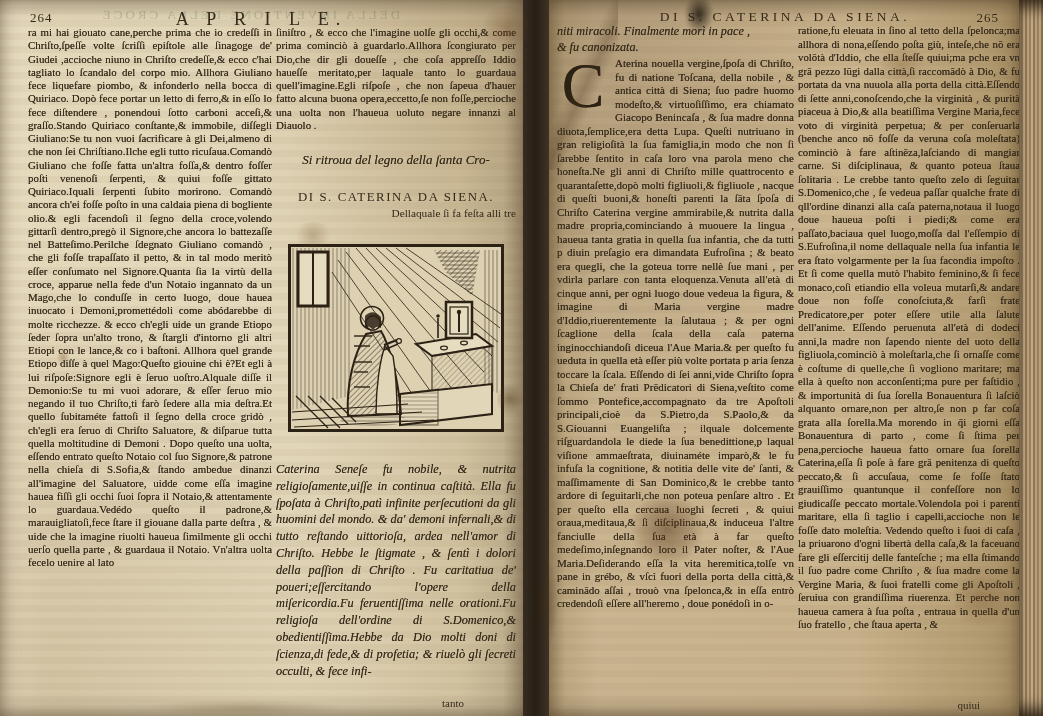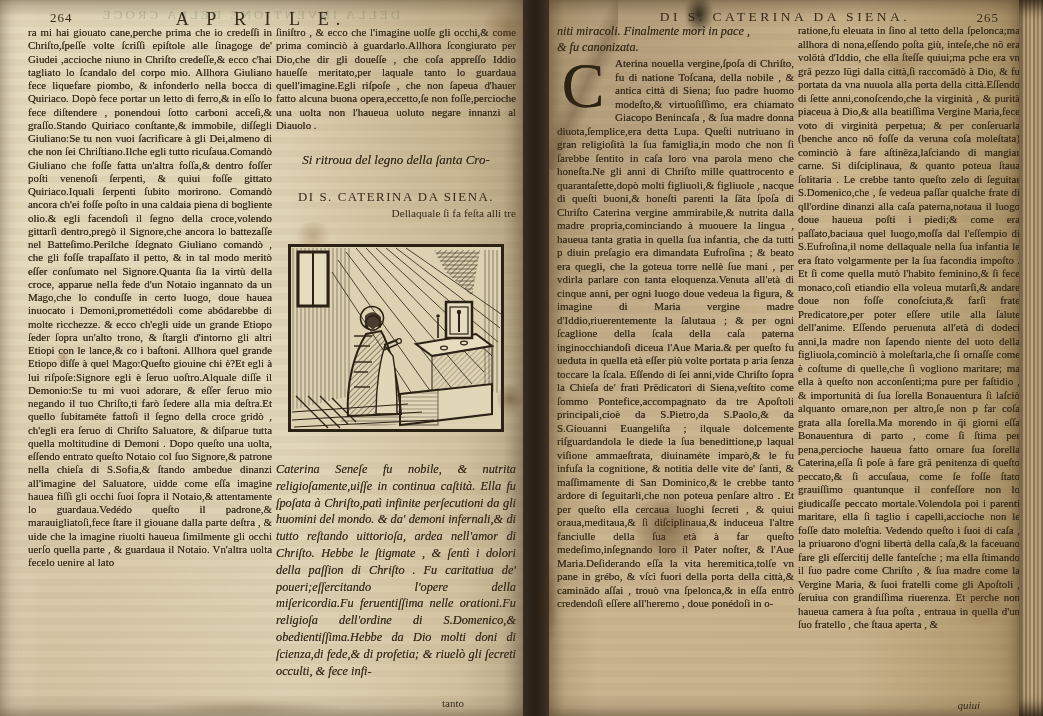--- a/index.html
+++ b/index.html
@@ -27,21 +27,21 @@
                inset -14px 0 20px -14px rgba(55,40,22,.5);}
   .ghost-lines{position:absolute;inset:0;pointer-events:none;
     background:repeating-linear-gradient(0deg, rgba(115,92,58,.055) 0 7px, rgba(115,92,58,0) 7px 13px);}
   
   .gutter{position:absolute;left:503px;top:0;width:62px;height:716px;z-index:5;pointer-events:none;
     background:linear-gradient(90deg, rgba(80,60,40,0) 0, rgba(80,60,40,.30) 30%, rgba(38,28,18,.78) 52%, rgba(90,70,45,.35) 74%, rgba(90,70,45,0) 100%);}
   .fore-edge{position:absolute;left:1019px;top:0;width:24px;height:716px;z-index:6;
     background:repeating-linear-gradient(90deg,#b99f78 0 2px,#9a8160 2px 4px,#c2a981 4px 6px,#8f7755 6px 8px);
     box-shadow:inset 0 18px 14px -10px rgba(35,25,15,.8), inset 0 -18px 14px -10px rgba(35,25,15,.8), inset 4px 0 6px -3px rgba(35,25,15,.7);}
   
-  .folio{position:absolute;top:10px;font-size:13px;letter-spacing:1px;margin-left:20px;}
+  .folio{position:absolute;top:10px;font-size:13px;letter-spacing:1px;}
   .running-title{position:absolute;top:9px;width:100%;text-align:center;font-size:18px;letter-spacing:7px;}
   .running-title.small{font-size:13.5px;letter-spacing:3.5px;}
   .ghost-text{position:absolute;top:7px;left:70px;width:360px;text-align:center;
     transform:scaleX(-1);font-size:13px;letter-spacing:3px;color:rgba(70,95,60,.25);
     filter:blur(.7px);pointer-events:none;}
   
   .col{position:absolute;text-align:justify;overflow:hidden;
     font-size:10.9px;line-height:13.25px;
     text-shadow:0 0 .6px rgba(52,41,26,.75);}
   .lp-col1{left:28px;top:26px;width:244px;height:689px;}
@@ -53,21 +53,21 @@
   .section-sub{position:absolute;left:276px;top:207px;width:240px;text-align:right;
     font-size:11.3px;line-height:13.5px;}
   .woodcut{position:absolute;left:288px;top:244px;width:216px;height:188px;}
   .sommario-title{position:absolute;left:276px;top:437px;width:240px;text-align:center;
     font-size:14.5px;letter-spacing:4px;}
   .sommario-text{position:absolute;left:276px;top:461px;width:240px;height:234px;overflow:hidden;
     font-style:italic;font-size:12.3px;line-height:16.8px;text-align:justify;
     text-shadow:0 0 .5px rgba(52,41,26,.7);}
   .catchword{position:absolute;font-size:11px;text-align:right;}
   .lp-catch{left:276px;top:697px;width:188px;}
-  .rp-catch{left:249px;top:699px;width:182px;font-style:italic;}
+  .rp-catch{left:249px;top:699px;width:182px;}
   .rp-ital-intro{position:absolute;left:8px;top:24px;width:237px;
     font-style:italic;font-size:12.2px;line-height:15.5px;text-align:left;
     text-shadow:0 0 .5px rgba(52,41,26,.7);}
   .rp-col1{left:8px;top:57px;width:237px;height:656px;font-size:11px;line-height:13.5px;}
   .rp-col2{left:249px;top:24px;width:222px;height:674px;font-size:10.8px;line-height:13.5px;}
   .drop-cap{float:left;width:52px;height:56px;margin:3px 6px 0 0;
     font-size:64px;line-height:52px;text-align:center;color:#2c2213;}
   
   .stain{position:absolute;pointer-events:none;border-radius:50%;}
   .s-corner{left:478px;top:6px;width:58px;height:42px;

